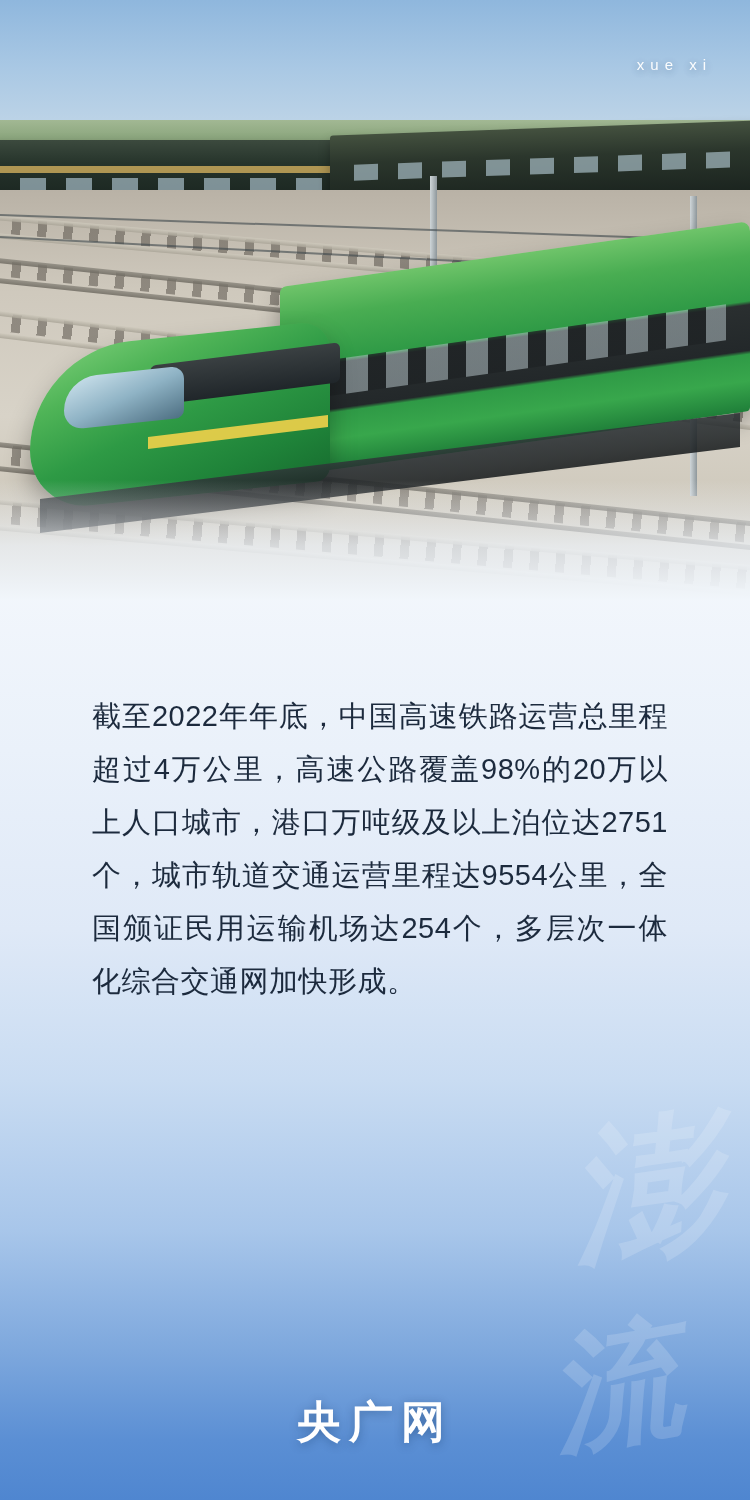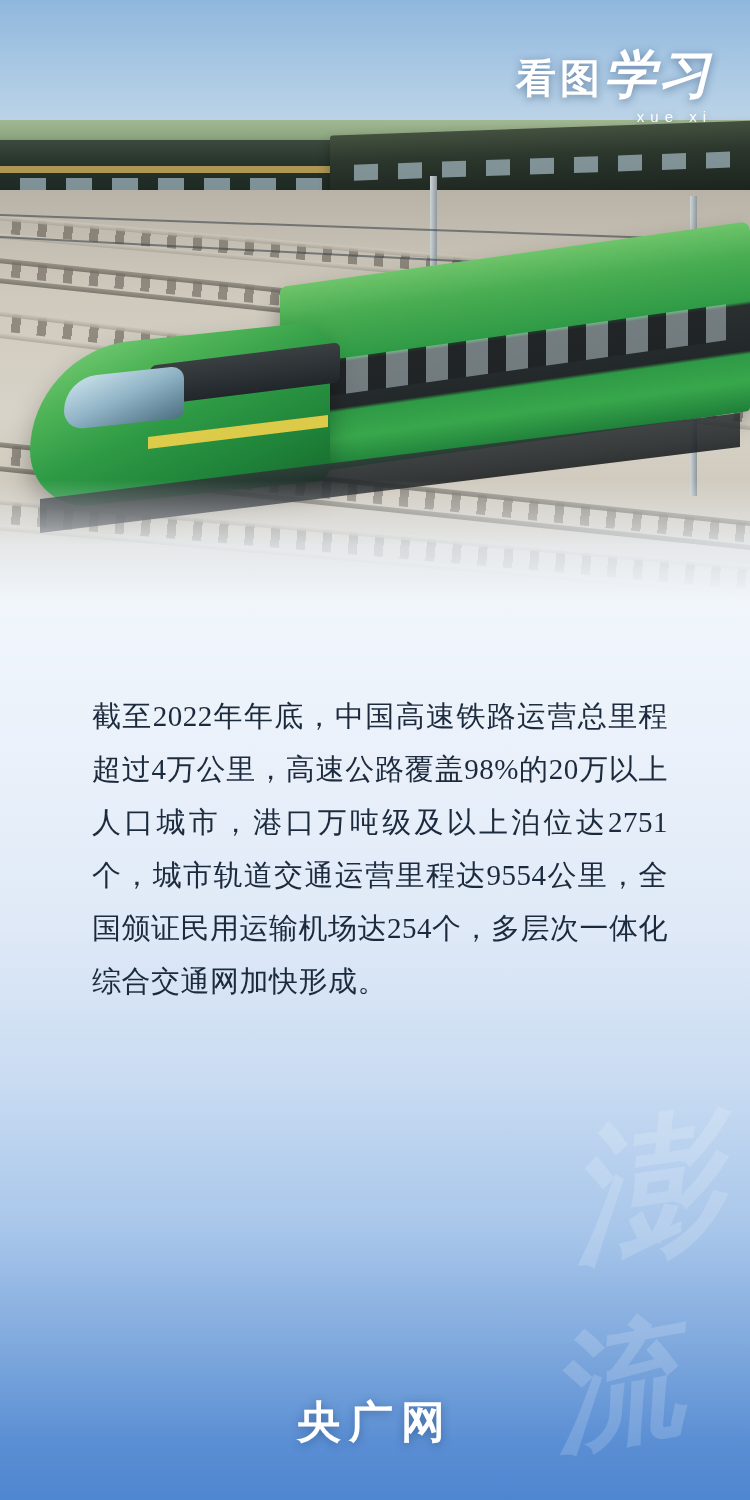--- a/index.html
+++ b/index.html
@@ -230,21 +230,21 @@
   }
 
   
   .content {
     position: absolute;
     left: 92px;
     top: 690px;
     width: 576px;
   }
   .para {
-    font-family: Liberation Serif, serif;
+    font-family: Liberation Sans, sans-serif;
     font-size: 29px;
     line-height: 53px;
     color: #1c2a3d;
     letter-spacing: 0.5px;
     text-align: justify;
     margin: 0 0 44px 0;
   }
 
   
   .brush {
@@ -345,23 +345,20 @@
       <div class="darkband"></div>
       <div class="yellow"></div>
       <div class="windshield"></div>
       <div class="skirt"></div>
     </div>
 
     <div class="photo-fade"></div>
   </div>
 
   <div class="toplogo">
-    <div class="line1">
-      <span>看图</span><span class="script">学习</span>
-    </div>
     <div class="pinyin">xue xi</div>
   </div>
 
   <div class="brush b1">澎</div>
   <div class="brush b2">流</div>
 
   <div class="content">
     <p class="para">截至2022年年底，中国高速铁路运营总里程超过4万公里，高速公路覆盖98%的20万以上人口城市，港口万吨级及以上泊位达2751个，城市轨道交通运营里程达9554公里，全国颁证民用运输机场达254个，多层次一体化综合交通网加快形成。</p>
   </div>
 

